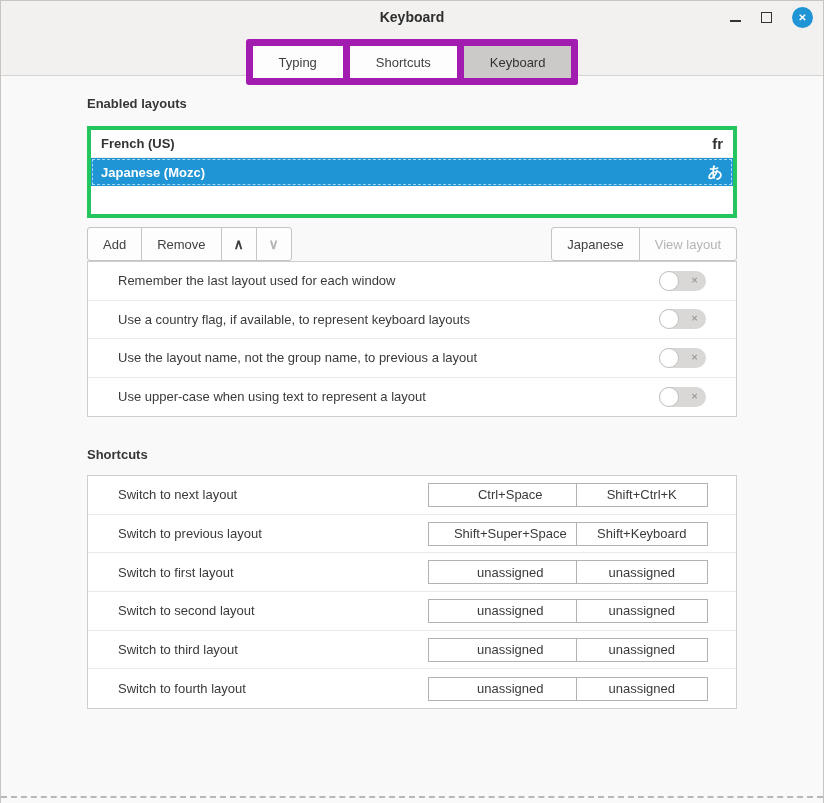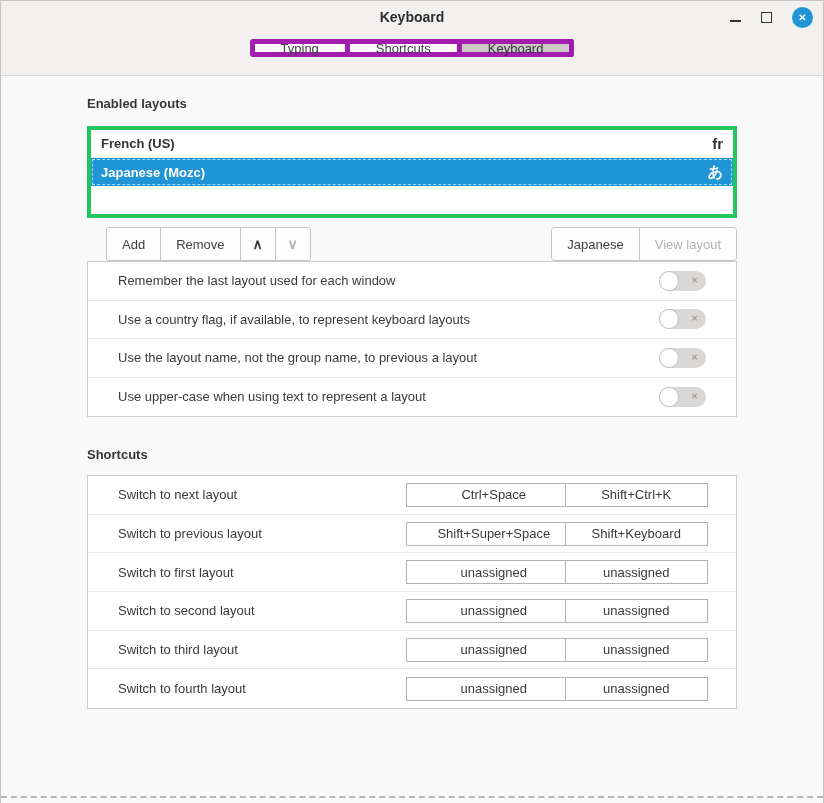--- a/index.html
+++ b/index.html
@@ -30,22 +30,22 @@
   .max-icon { width: 11px; height: 11px; border: 1.5px solid #333; background: transparent; }
   .close-btn {
     width: 21px; height: 21px; border-radius: 50%;
     background: var(--accent, #2095d5); color: #fff;
     display: flex; align-items: center; justify-content: center;
     font-size: 10px; font-weight: bold; cursor: default;
   }
 
   .tabs { display: flex; justify-content: center; margin-top: 6px; }
   .tab {
-    height: 18px; display: flex; align-items: center; justify-content: center;
-    padding: 0 26px; background: #fdfdfd; border: 5px solid #a21caf;
+    height: 46px; display: flex; align-items: center; justify-content: center;
+    padding: 0 26px; background: #fdfdfd; border: 7px solid #a21caf;
     font-size: 13px; color: #414141; cursor: default;
   }
   .tab + .tab { border-left: none; }
   .tab:first-child { border-radius: 3px 0 0 3px; }
   .tab:last-child { border-radius: 0 3px 3px 0; }
   .tab.active { background: #cbcac9; color: #333; }
 
   
   .content { padding: 0 86px; }
   .section-heading {
@@ -61,21 +61,21 @@
     font-size: 13px; font-weight: bold; color: #333;
     border-bottom: 1px solid #efefef; cursor: default;
   }
   .layout-row.selected {
     background: var(--accent, #2095d5); color: #fff; border-bottom: none;
     outline: 1px dashed #a8d9f2; outline-offset: -2px;
   }
   .layout-indicator { margin-left: auto; font-size: 15px; font-weight: bold; }
 
   
-  .list-actions { display: flex; margin-top: 9px; margin-left: 19px; }
+  .list-actions { display: flex; margin-top: 9px; }
   .btn-group { display: flex; }
   .btn {
     height: 34px; background: #fdfdfd; border: 1px solid #c6c5c3;
     display: flex; align-items: center; justify-content: center;
     font-size: 13px; color: #414141; cursor: default;
   }
   .btn + .btn { margin-left: -1px; }
   .btn-group .btn:first-child { border-radius: 3px 0 0 3px; }
   .btn-group .btn:last-child { border-radius: 0 3px 3px 0; }
   .btn.txt { padding: 0 15px; }
@@ -103,21 +103,21 @@
     position: absolute; left: 0; top: 0; width: 20px; height: 20px;
     border-radius: 50%; background: #fff; border: 1px solid #c3c2c0;
   }
   .toggle-x {
     position: absolute; right: 8px; top: 50%; transform: translateY(-50%);
     font-size: 8px; color: #9d9c9a; font-weight: bold; line-height: 1;
   }
 
   
   .kb-group {
-    display: flex; width: 302px; height: 24px; flex: none;
+    display: flex; width: 280px; height: 24px; flex: none;
     border: 1px solid #b3b2b0; background: #fff; padding-left: 16px;
   }
   .kb-cell {
     flex: 1; display: flex; align-items: center; justify-content: center;
     font-size: 13px; color: #3a3a3a; cursor: default;
   }
   .kb-cell + .kb-cell { border-left: 1px solid #b3b2b0; }
 
   
   .resize-line {

